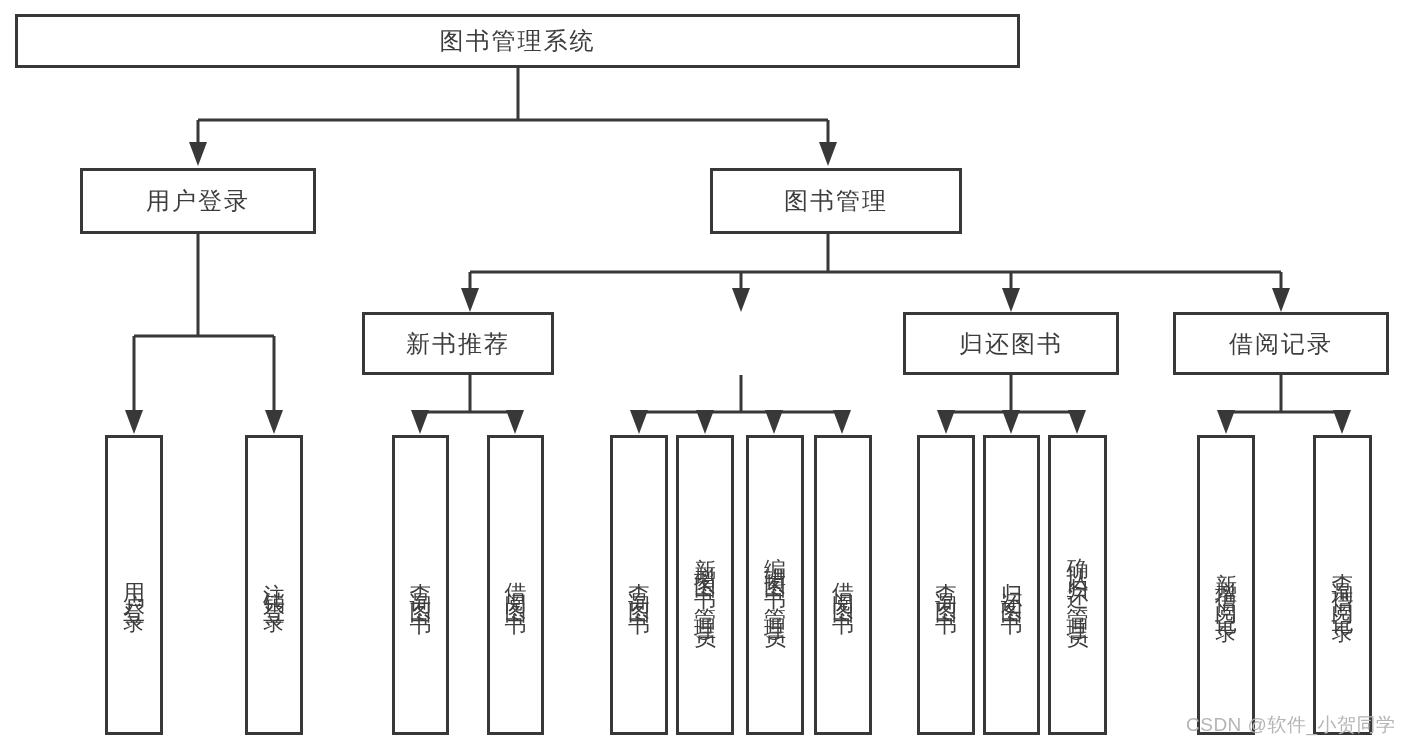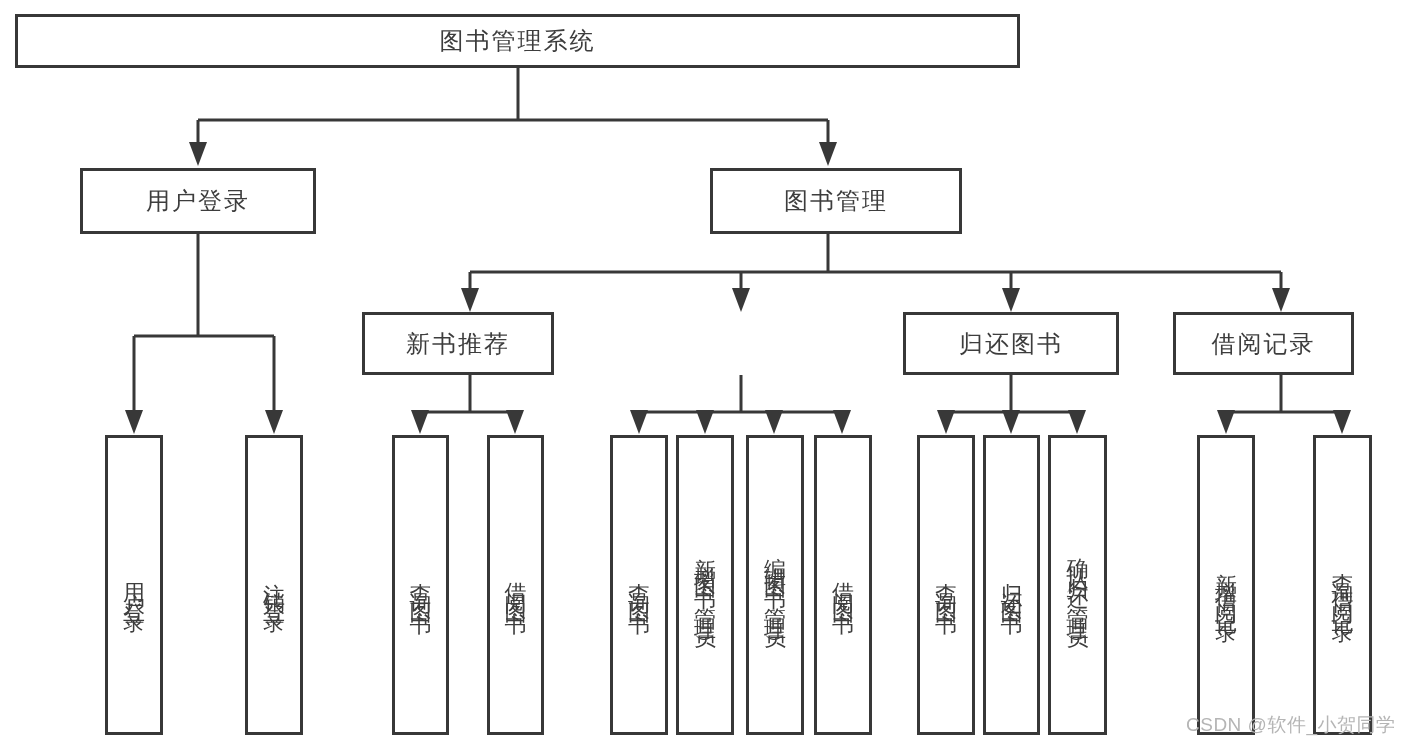--- a/index.html
+++ b/index.html
@@ -101,21 +101,21 @@
   <div class="box h" style="left:710px;top:168px;width:252px;height:66px">
     <span class="lbl">图书管理</span>
   </div>
 
   <div class="box h" style="left:362px;top:312px;width:192px;height:63px">
     <span class="lbl">新书推荐</span>
   </div>
   <div class="box h" style="left:903px;top:312px;width:216px;height:63px">
     <span class="lbl">归还图书</span>
   </div>
-  <div class="box h" style="left:1173px;top:312px;width:181px;height:63px">
+  <div class="box h" style="left:1173px;top:312px;width:216px;height:63px">
     <span class="lbl">借阅记录</span>
   </div>
 
   <div class="box v" style="left:105px;top:435px;width:58px;height:300px">
     <span class="lbl">用户登录</span>
   </div>
   <div class="box v" style="left:245px;top:435px;width:58px;height:300px">
     <span class="lbl">注销登录</span>
   </div>
 

